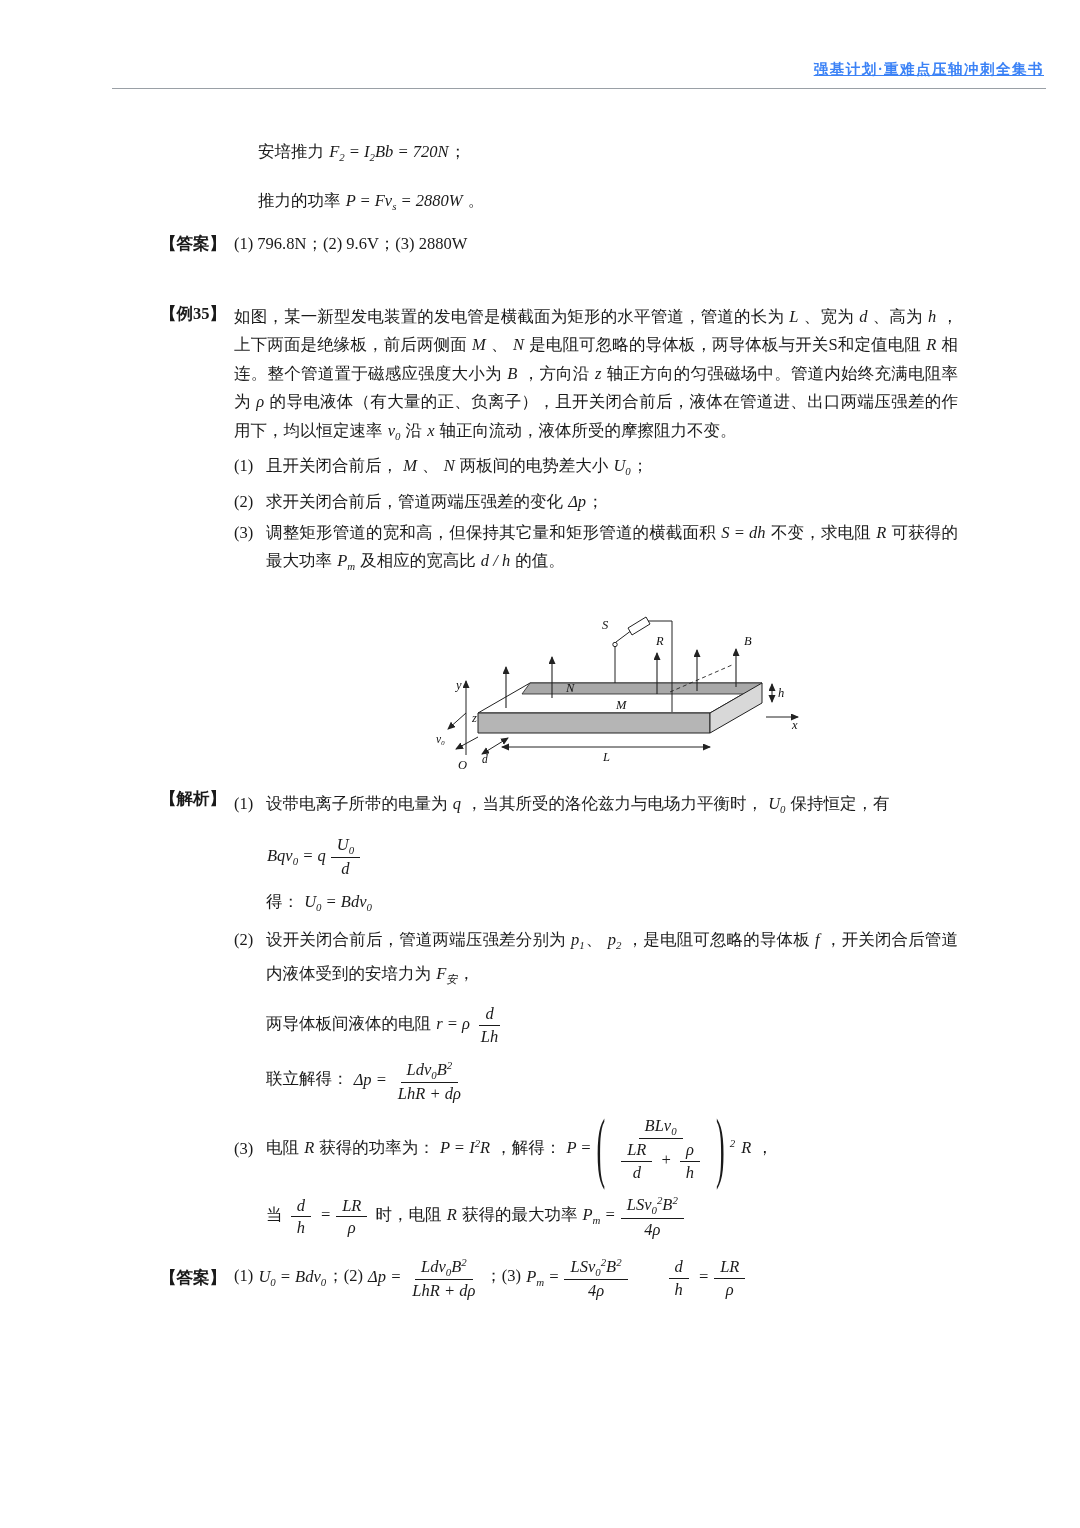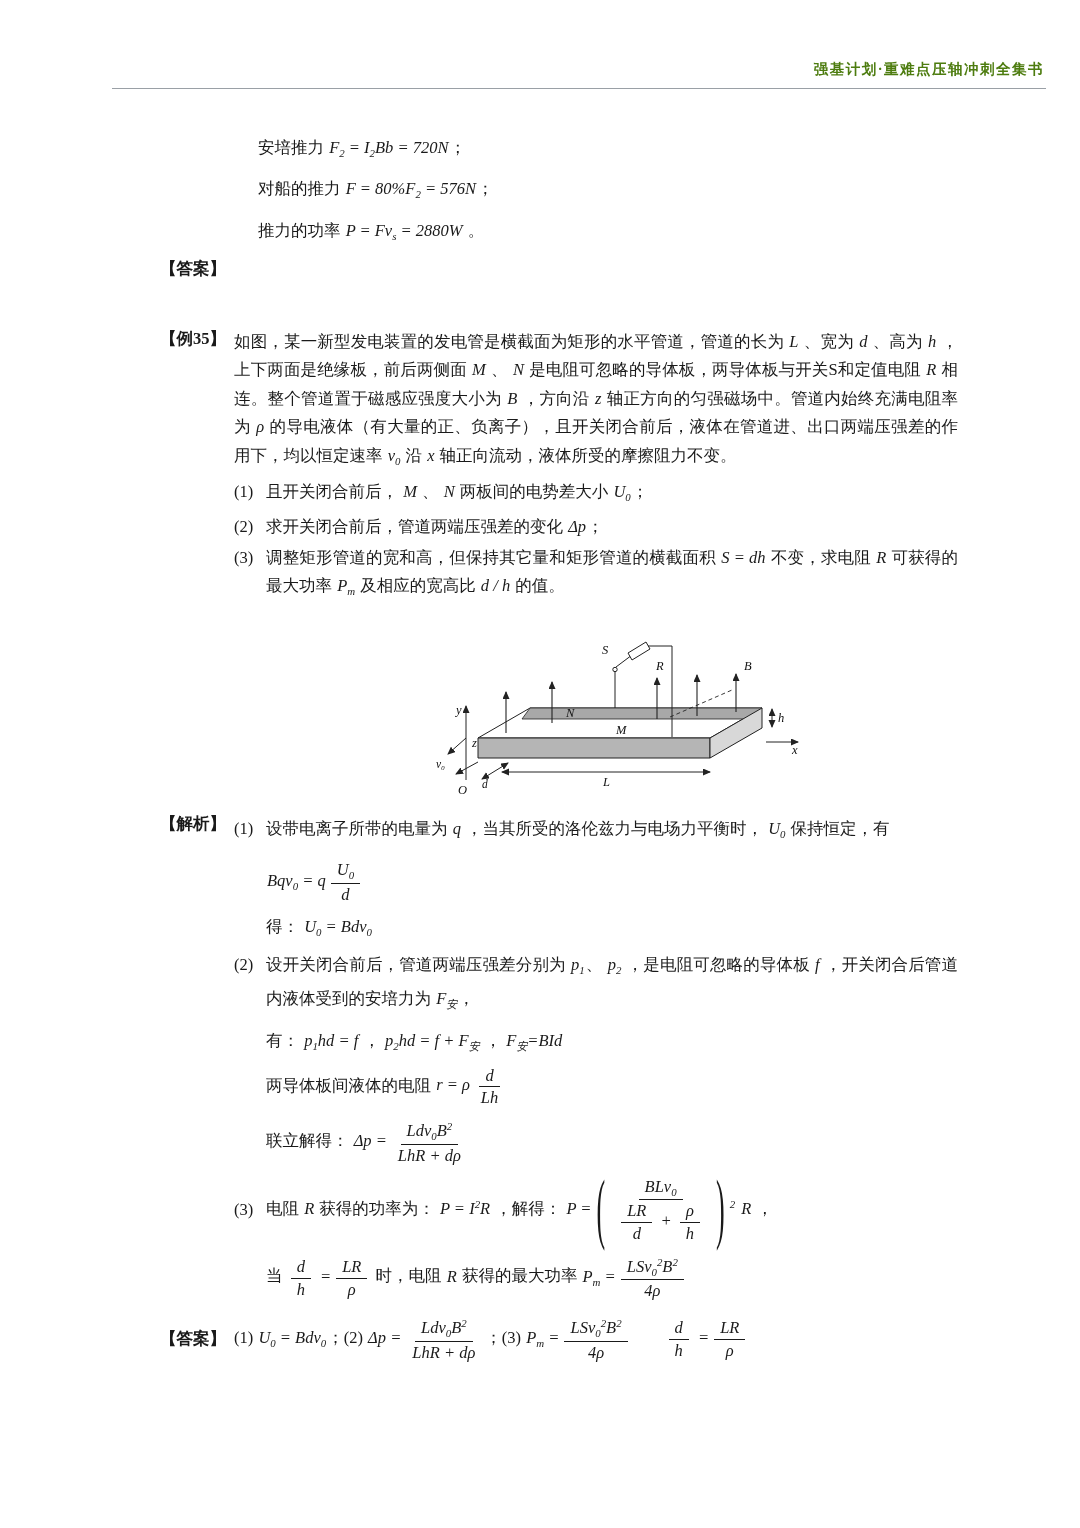--- a/index.html
+++ b/index.html
@@ -1,21 +1,21 @@
 <!DOCTYPE html>
 <html><head>
 <meta charset="utf-8">
 <style>
   html,body{margin:0;padding:0;background:#ffffff;}
   .page{position:relative;width:1080px;height:1528px;background:#fff;overflow:hidden;
         font-family:"Liberation Serif","DejaVu Serif",serif;color:#1a1a1a;font-size:16.5px;}
-  .header{position:absolute;top:60px;right:36px;color:#4d7c0f;font-size:14.5px;font-weight:bold;letter-spacing:1.5px;}
+  .header{position:absolute;top:60px;right:36px;color:#3b82f6;font-size:14.5px;font-weight:bold;letter-spacing:1.5px;text-decoration:underline;}
   .header-rule{position:absolute;top:88px;left:112px;width:934px;border:none;border-top:1.5px solid #9aa0a6;margin:0;}
   .content{position:absolute;top:130px;left:160px;width:810px;}
-  .prelude{margin-left:98px;line-height:35px;}
+  .prelude{margin-left:98px;line-height:44px;}
   .gap{height:44px;}
   .row{display:flex;align-items:flex-start;margin-top:4px;}
   .row.center{align-items:center;}
   .rlabel{width:74px;flex:none;font-weight:bold;}
   .rbody{flex:1;max-width:724px;}
   .para{text-align:justify;line-height:28.5px;}
   .item{display:flex;align-items:flex-start;margin-top:2px;}
   .item.center{align-items:center;}
   .inum{width:32px;flex:none;line-height:28.5px;}
   .ibody{flex:1;text-align:justify;line-height:28.5px;}
@@ -40,26 +40,26 @@
 
 <div class="page">
 
   <div class="header">强基计划·重难点压轴冲刺全集书</div>
   <hr class="header-rule">
 
   <div class="content">
 
     <div class="prelude">
       <div class="pline"><span class="seg-txt">安培推力 </span><span class="seg-math">F<sub>2</sub> = I<sub>2</sub>Bb = 720N</span><span class="seg-txt">；</span></div>
-      <div class="pline"><span class="seg-txt">对船的推力 </span><span class="seg-math">F = 80%F<sub>2</sub> = 576N</span><span class="seg-txt">；</span></div>
       <div class="pline"><span class="seg-txt">推力的功率 </span><span class="seg-math">P = Fv<sub>s</sub> = 2880W</span><span class="seg-txt"> 。</span></div>
     </div>
 
     <div class="row">
       <div class="rlabel">【答案】</div>
+      <div class="rbody"><span class="seg-txt">(1) 796.8N；(2) 9.6V；(3) 2880W</span></div>
     </div>
 
     <div class="gap"></div>
 
     <div class="row">
       <div class="rlabel">【例35】</div>
       <div class="rbody">
         <div class="para"><span class="seg-txt">如图，某一新型发电装置的发电管是横截面为矩形的水平管道，管道的长为 </span><span class="seg-math">L</span><span class="seg-txt"> 、宽为 </span><span class="seg-math">d</span><span class="seg-txt"> 、高为 </span><span class="seg-math">h</span><span class="seg-txt"> ，上下两面是绝缘板，前后两侧面 </span><span class="seg-math">M</span><span class="seg-txt"> 、 </span><span class="seg-math">N</span><span class="seg-txt"> 是电阻可忽略的导体板，两导体板与开关S和定值电阻 </span><span class="seg-math">R</span><span class="seg-txt"> 相连。整个管道置于磁感应强度大小为 </span><span class="seg-math">B</span><span class="seg-txt"> ，方向沿 </span><span class="seg-math">z</span><span class="seg-txt"> 轴正方向的匀强磁场中。管道内始终充满电阻率为 </span><span class="seg-math">ρ</span><span class="seg-txt"> 的导电液体（有大量的正、负离子），且开关闭合前后，液体在管道进、出口两端压强差的作用下，均以恒定速率 </span><span class="seg-math">v<sub>0</sub></span><span class="seg-txt"> 沿 </span><span class="seg-math">x</span><span class="seg-txt"> 轴正向流动，液体所受的摩擦阻力不变。</span></div>
         <div class="item">
           <div class="inum">(1)</div>
@@ -152,21 +152,20 @@
         </div>
         <div class="fline"><span class="seg-math">Bqv<sub>0</sub> = q</span><span class="frac">
               <span class="fnum"><span class="seg-math">U<sub>0</sub></span></span>
               <span class="fden"><span class="seg-math">d</span></span>
             </span></div>
         <div class="fline"><span class="seg-txt">得： </span><span class="seg-math">U<sub>0</sub> = Bdv<sub>0</sub></span></div>
         <div class="item">
           <div class="inum">(2)</div>
           <div class="ibody"><span class="seg-txt">设开关闭合前后，管道两端压强差分别为 </span><span class="seg-math">p<sub>1</sub></span><span class="seg-txt">、 </span><span class="seg-math">p<sub>2</sub></span><span class="seg-txt"> ，是电阻可忽略的导体板 </span><span class="seg-math">f</span><span class="seg-txt"> ，开关闭合后管道内液体受到的安培力为 </span><span class="seg-math">F<sub>安</sub></span><span class="seg-txt">，</span></div>
         </div>
-        <div class="fline"><span class="seg-txt">有： </span><span class="seg-math">p<sub>1</sub>hd = f</span><span class="seg-txt"> ， </span><span class="seg-math">p<sub>2</sub>hd = f + F<sub>安</sub></span><span class="seg-txt"> ， </span><span class="seg-math">F<sub>安</sub>=BId</span></div>
         <div class="fline"><span class="seg-txt">两导体板间液体的电阻 </span><span class="seg-math">r = ρ</span><span class="frac">
               <span class="fnum"><span class="seg-math">d</span></span>
               <span class="fden"><span class="seg-math">Lh</span></span>
             </span></div>
         <div class="fline"><span class="seg-txt">联立解得： </span><span class="seg-math">Δp =</span><span class="frac">
               <span class="fnum"><span class="seg-math">Ldv<sub>0</sub>B<sup>2</sup></span></span>
               <span class="fden"><span class="seg-math">LhR + dρ</span></span>
             </span></div>
         <div class="item center">
           <div class="inum">(3)</div>

